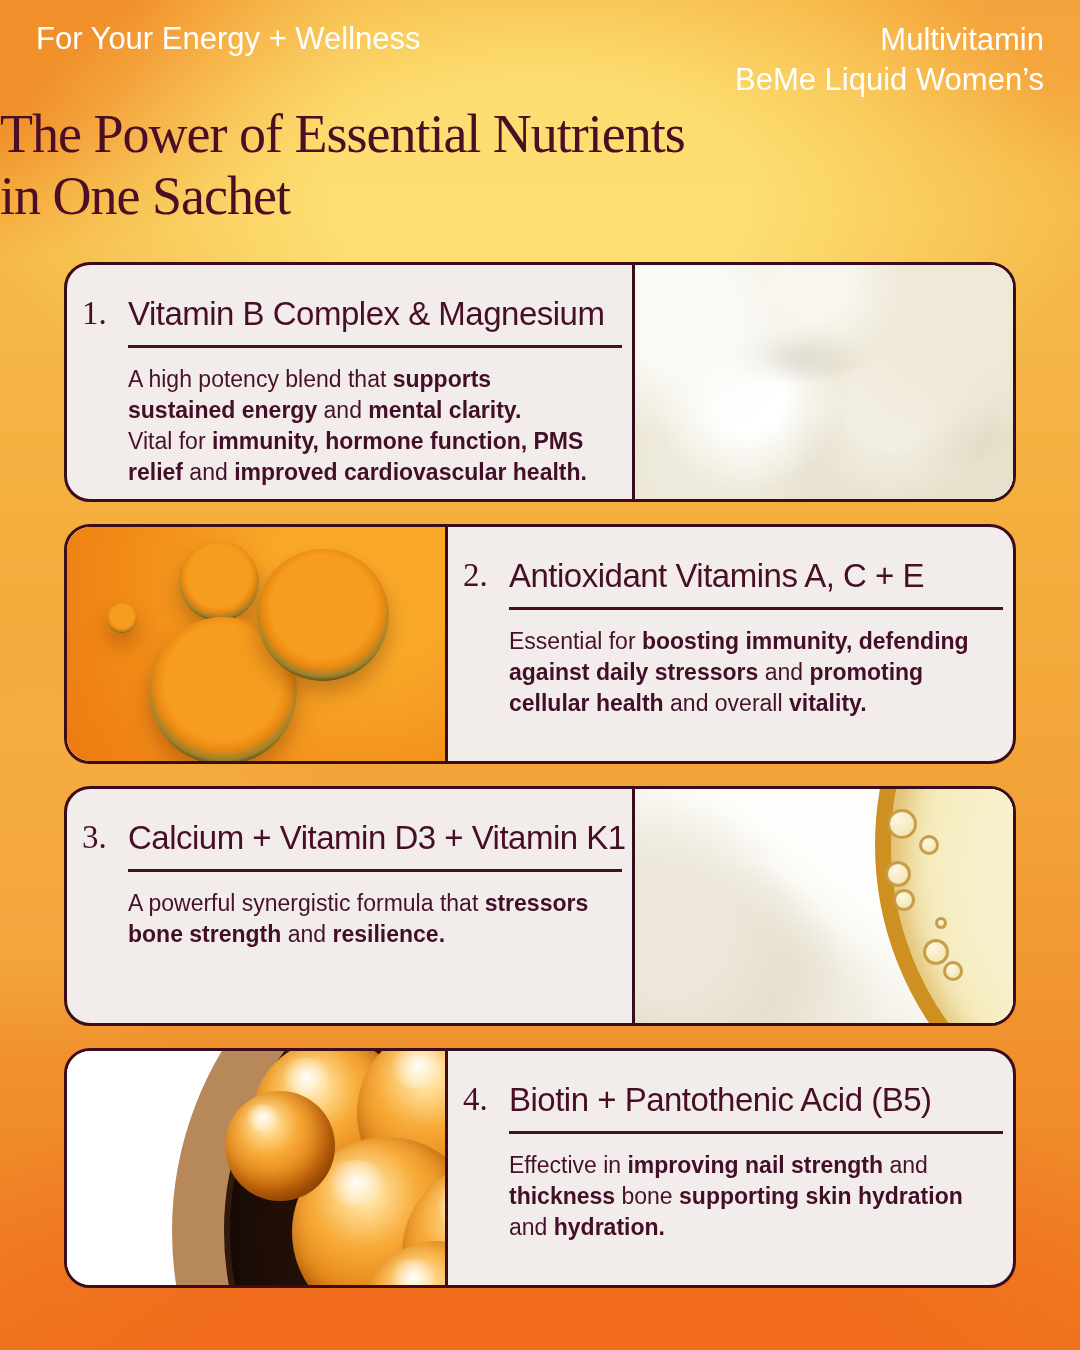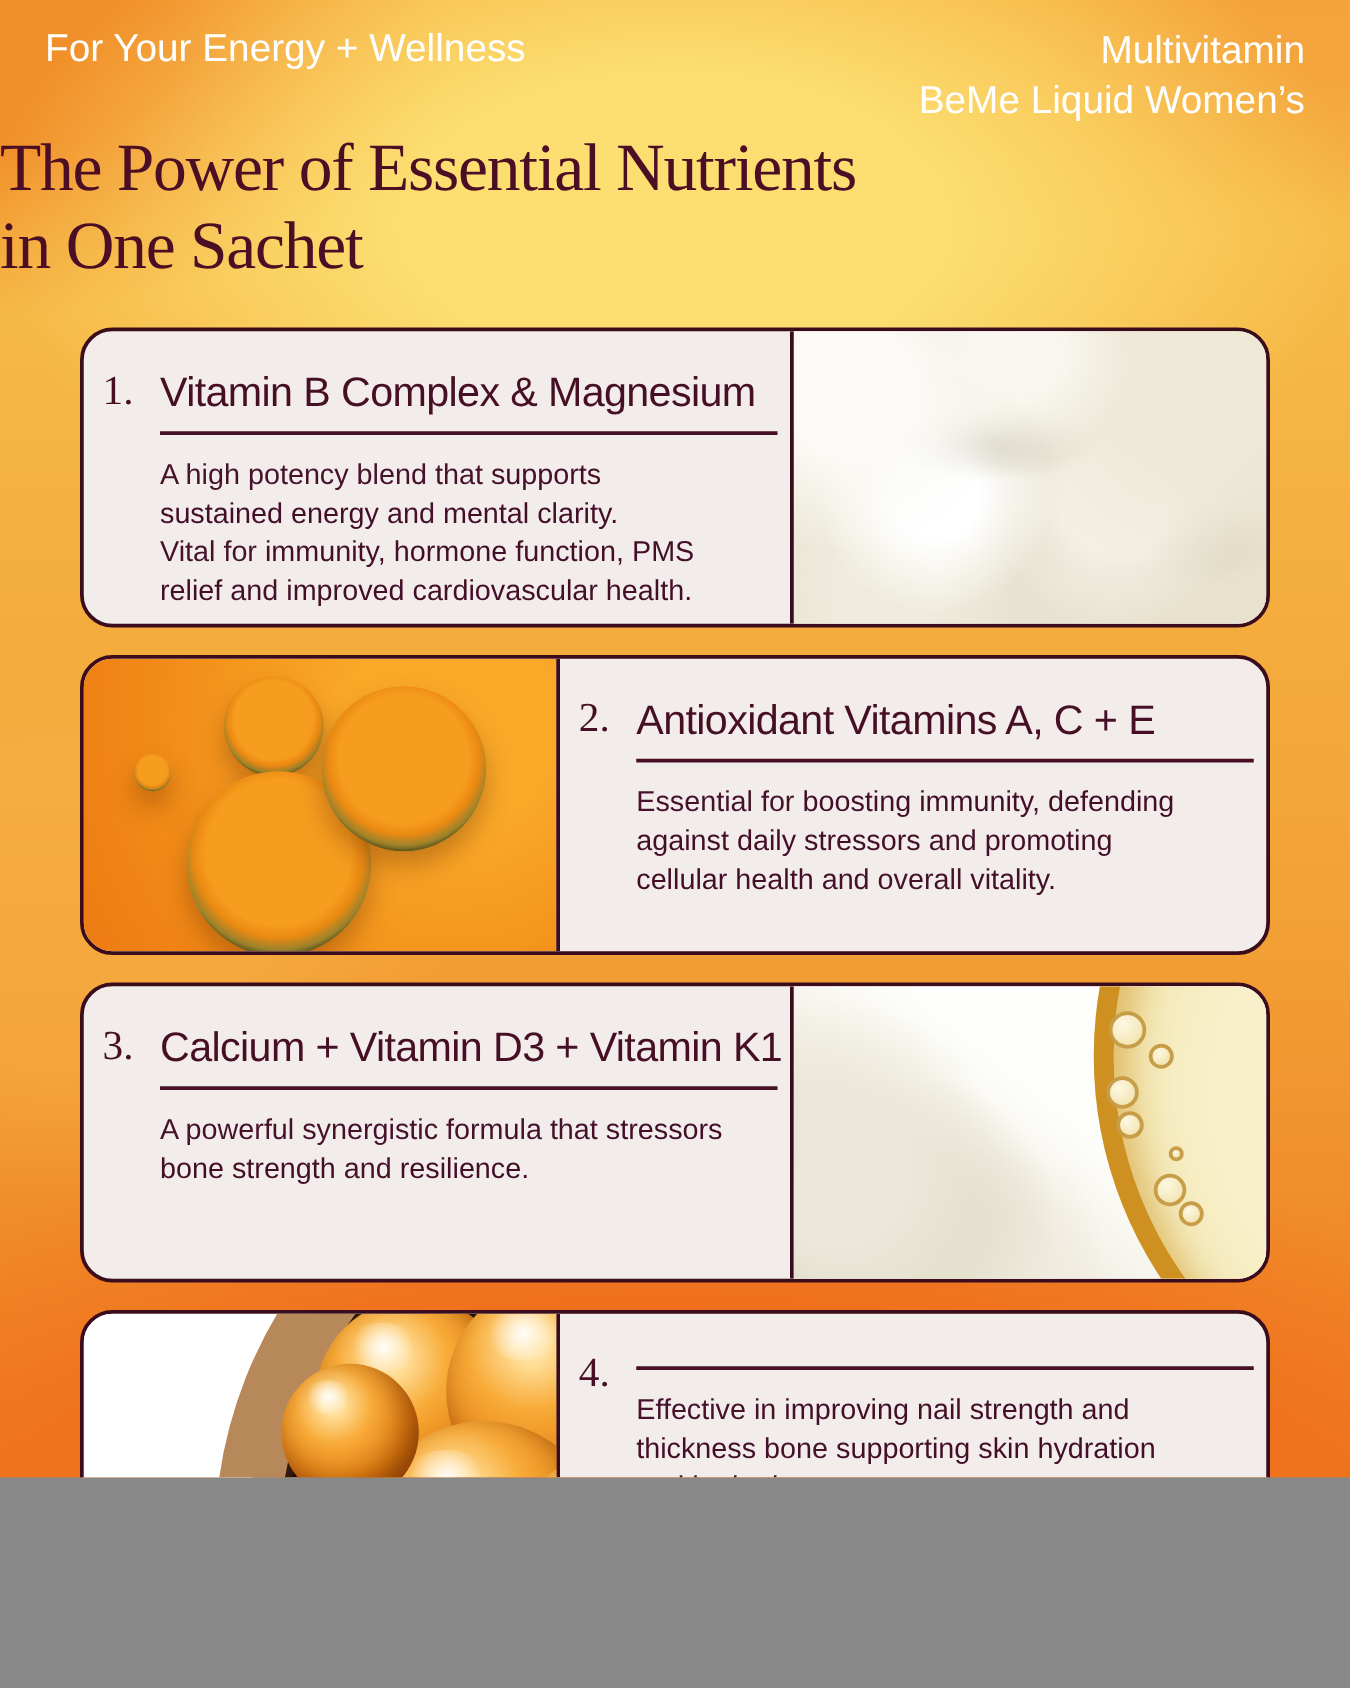--- a/index.html
+++ b/index.html
@@ -1,17 +1,17 @@
 <!DOCTYPE html>
 <html><head>
 <meta charset="utf-8">
 <style>
   html,body{margin:0;padding:0;background:#888;}
   .poster{
-    position:relative;width:1080px;height:1182px;overflow:hidden;
+    position:relative;width:1080px;height:1350px;overflow:hidden;
     font-family:"Liberation Sans",sans-serif;
     background:
       radial-gradient(ellipse 760px 430px at 50% 15%, rgba(253,226,118,.9) 0 28%, rgba(253,220,110,0) 72%),
       radial-gradient(ellipse 520px 310px at 0% 3%, rgba(240,138,38,.85) 0 28%, rgba(240,138,38,0) 70%),
       radial-gradient(ellipse 430px 260px at 100% 0%, rgba(244,160,60,.7) 0 22%, rgba(244,160,60,0) 65%),
       radial-gradient(ellipse 980px 430px at 50% 103%, rgba(240,108,28,.95) 0 38%, rgba(240,108,28,0) 78%),
       radial-gradient(ellipse 420px 300px at 4% 62%, rgba(246,176,70,.55) 0 40%, rgba(246,176,70,0) 75%),
       linear-gradient(180deg,#f5ad3c 0%,#f6bb49 16%,#f4ae3e 40%,#f2a136 62%,#f08f2c 80%,#ef7a20 100%);
   }
   
@@ -31,21 +31,21 @@
   }
   .card-media{width:378px;flex:none;position:relative;overflow:hidden;}
   .media-right .card-media{order:2;border-left:3px solid #3b0c1c;}
   .media-left  .card-media{border-right:3px solid #3b0c1c;}
   .card-text{flex:1;min-width:0;padding:30px 0 0 15px;display:flex;align-items:flex-start;}
   .card-num{width:46px;flex:none;font-family:"Liberation Serif",serif;font-size:33px;line-height:1.15;color:#470f26;}
   .card-content{flex:1;min-width:0;padding-right:10px;}
   .card-heading{margin:0;font-family:Liberation Sans, sans-serif;font-weight:400;font-size:33px;line-height:1.15;letter-spacing:-0.5px;color:#470f26;white-space:nowrap;}
   .heading-rule{height:3px;background:#470f26;margin-top:12px;}
   .card-body{margin:16px 0 0;font-size:23px;line-height:31px;color:#45112b;white-space:nowrap;}
-  .card-body b{font-weight:400;color:#430e28;}
+  .card-body b{font-weight:700;color:#430e28;}
   
   .media--white-powder{
     background:
       radial-gradient(circle at 12% 20%, #fbfaf6 0 14%, rgba(251,250,246,0) 34%),
       radial-gradient(circle at 48% 8%,  #f8f6ee 0 12%, rgba(248,246,238,0) 30%),
       radial-gradient(circle at 84% 22%, #efe9d8 0 16%, rgba(239,233,216,0) 38%),
       radial-gradient(ellipse 120px 44px at 42% 38%, rgba(140,130,100,.28), rgba(140,130,100,0) 70%),
       radial-gradient(circle at 30% 56%, #ffffff 0 12%, rgba(255,255,255,0) 32%),
       radial-gradient(circle at 68% 60%, #f3efe2 0 14%, rgba(243,239,226,0) 34%),
       radial-gradient(ellipse 160px 54px at 74% 72%, rgba(150,140,110,.22), rgba(150,140,110,0) 70%),
@@ -188,19 +188,20 @@
           <div class="capsule c1"></div>
           <div class="capsule c2"></div>
           <div class="capsule c3"></div>
           <div class="capsule c4"></div>
           <div class="capsule c5"></div>
           <div class="capsule c6"></div>
         </div>
     <div class="card-text">
       <div class="card-num">4.</div>
       <div class="card-content">
+        <h2 class="card-heading">Biotin + Pantothenic Acid (B5)</h2>
         <div class="heading-rule"></div>
         <p class="card-body"><span>Effective in </span><b>improving nail strength</b><span> and</span><br><b>thickness</b><span> bone </span><b>supporting skin hydration</b><br><span>and </span><b>hydration.</b></p>
       </div>
     </div>
   </section>
     </div>
 </div>
 
 </body></html>

